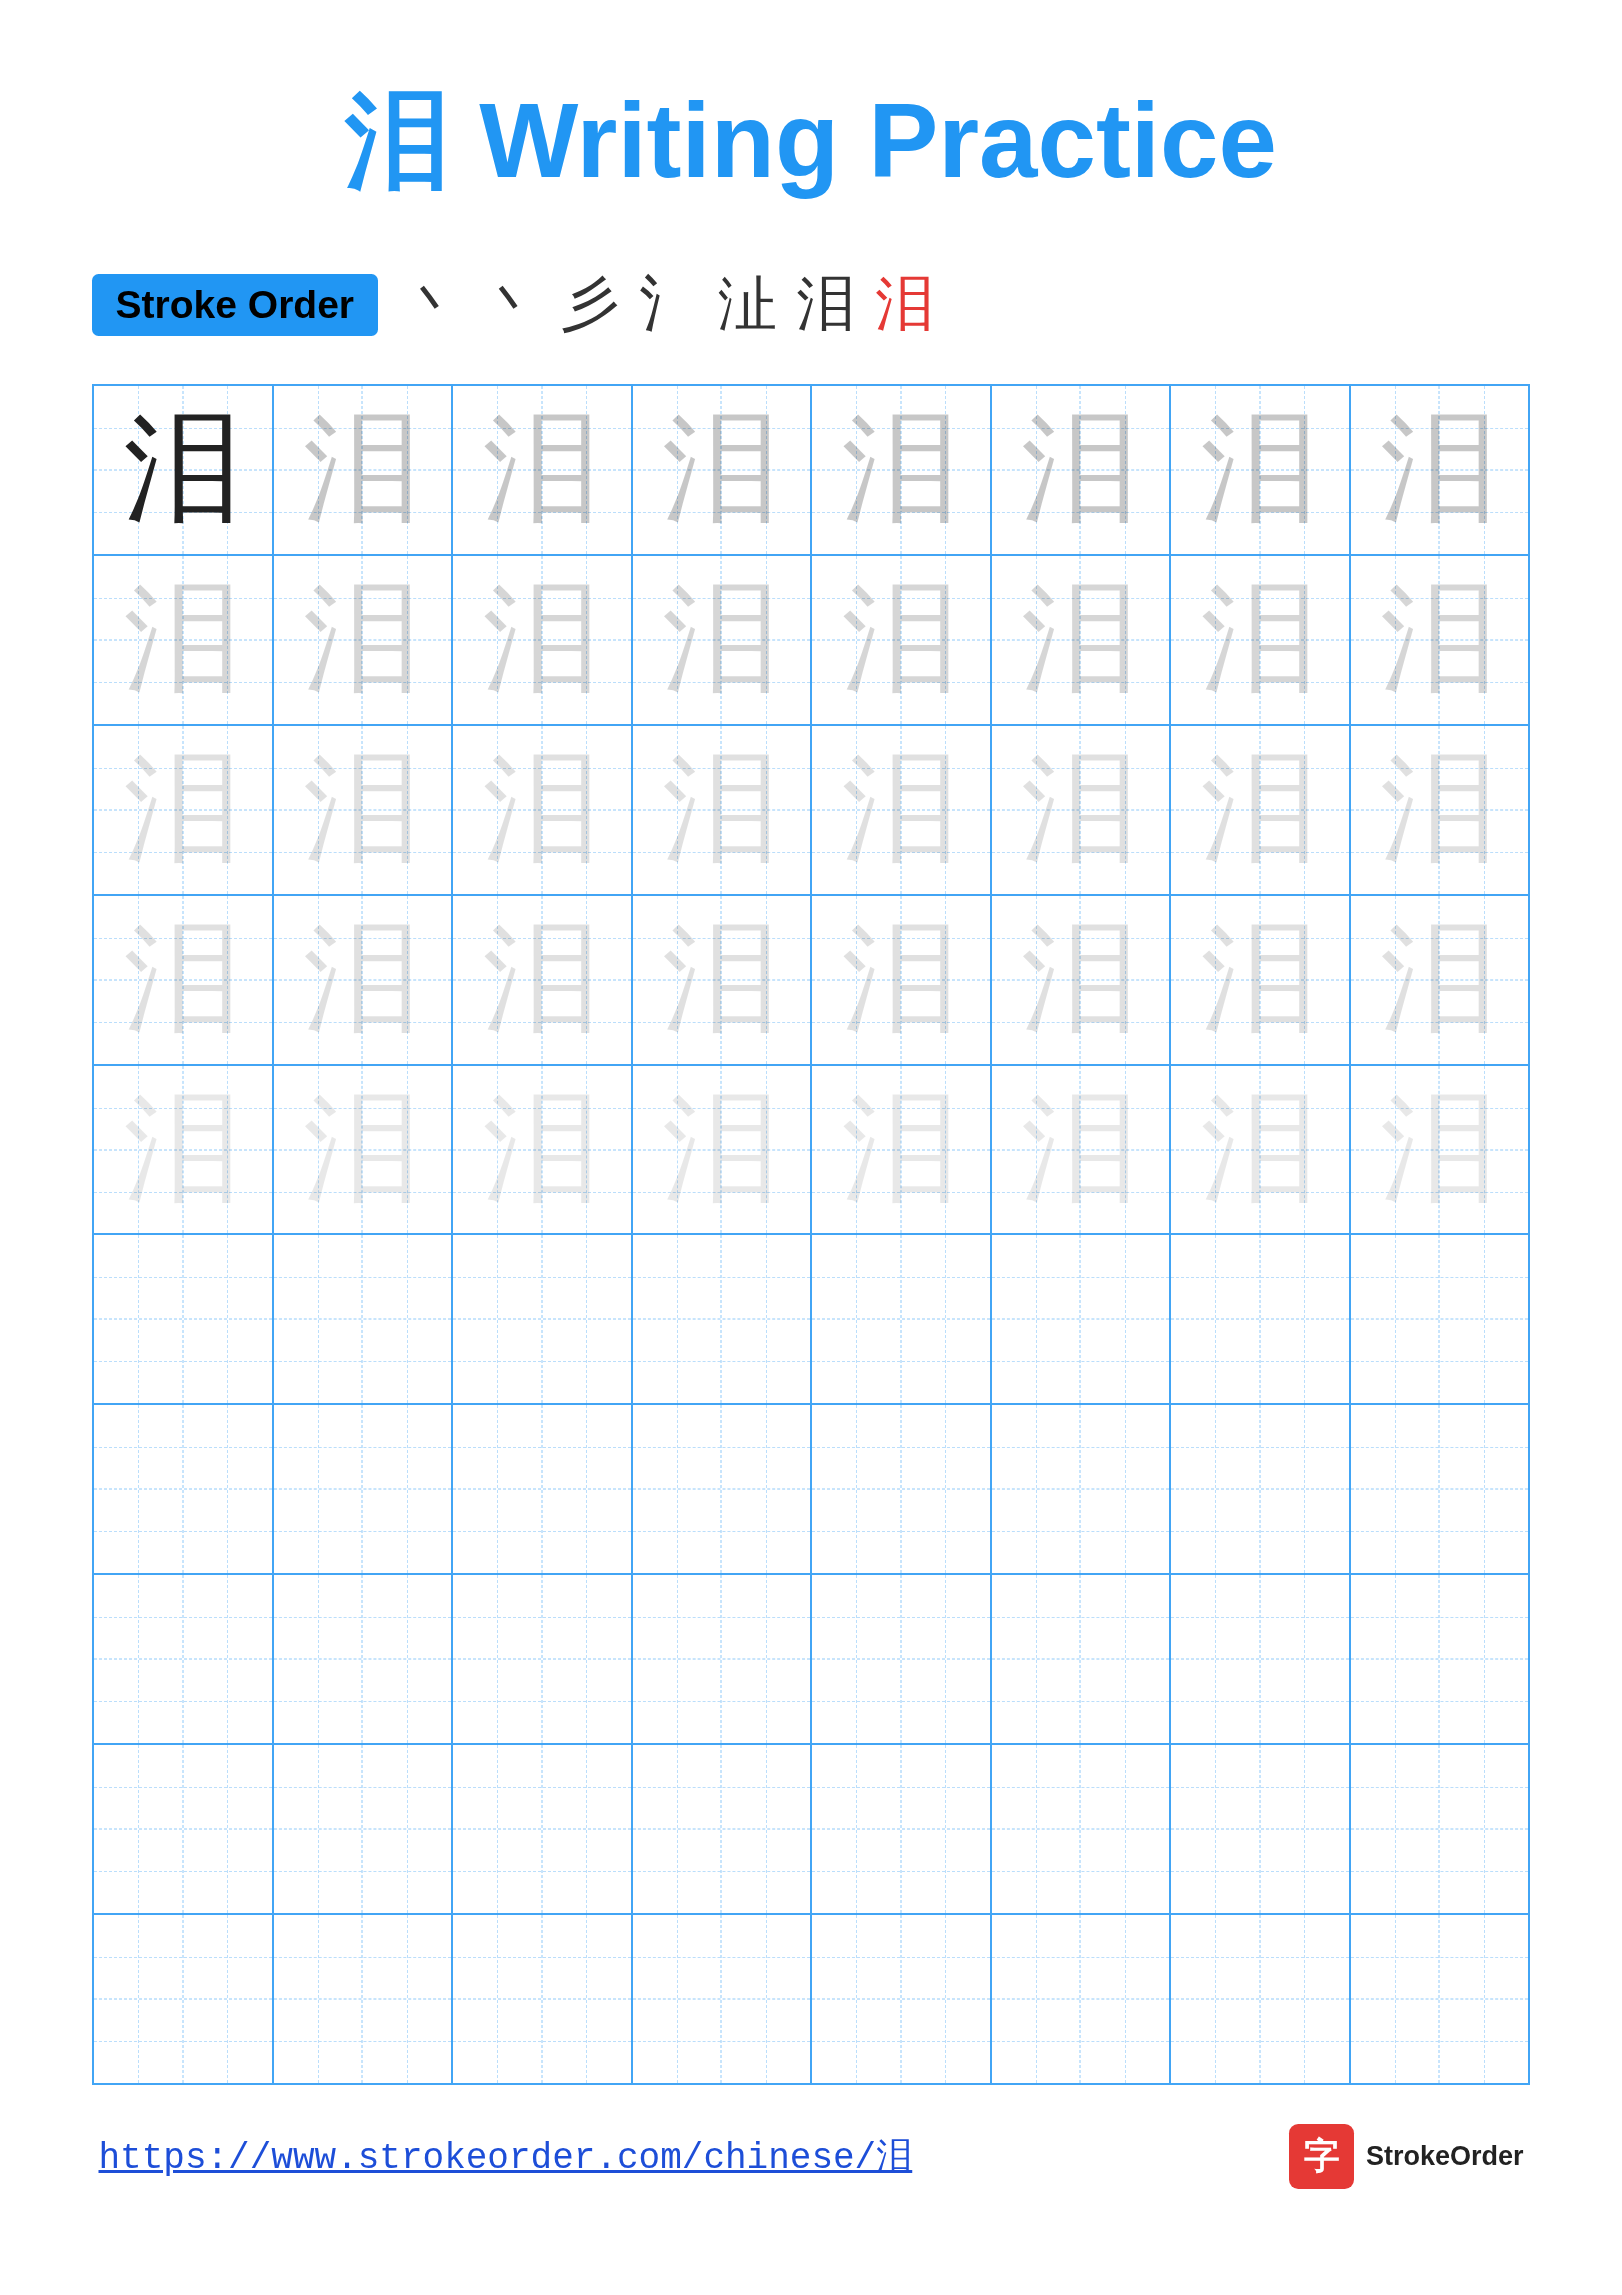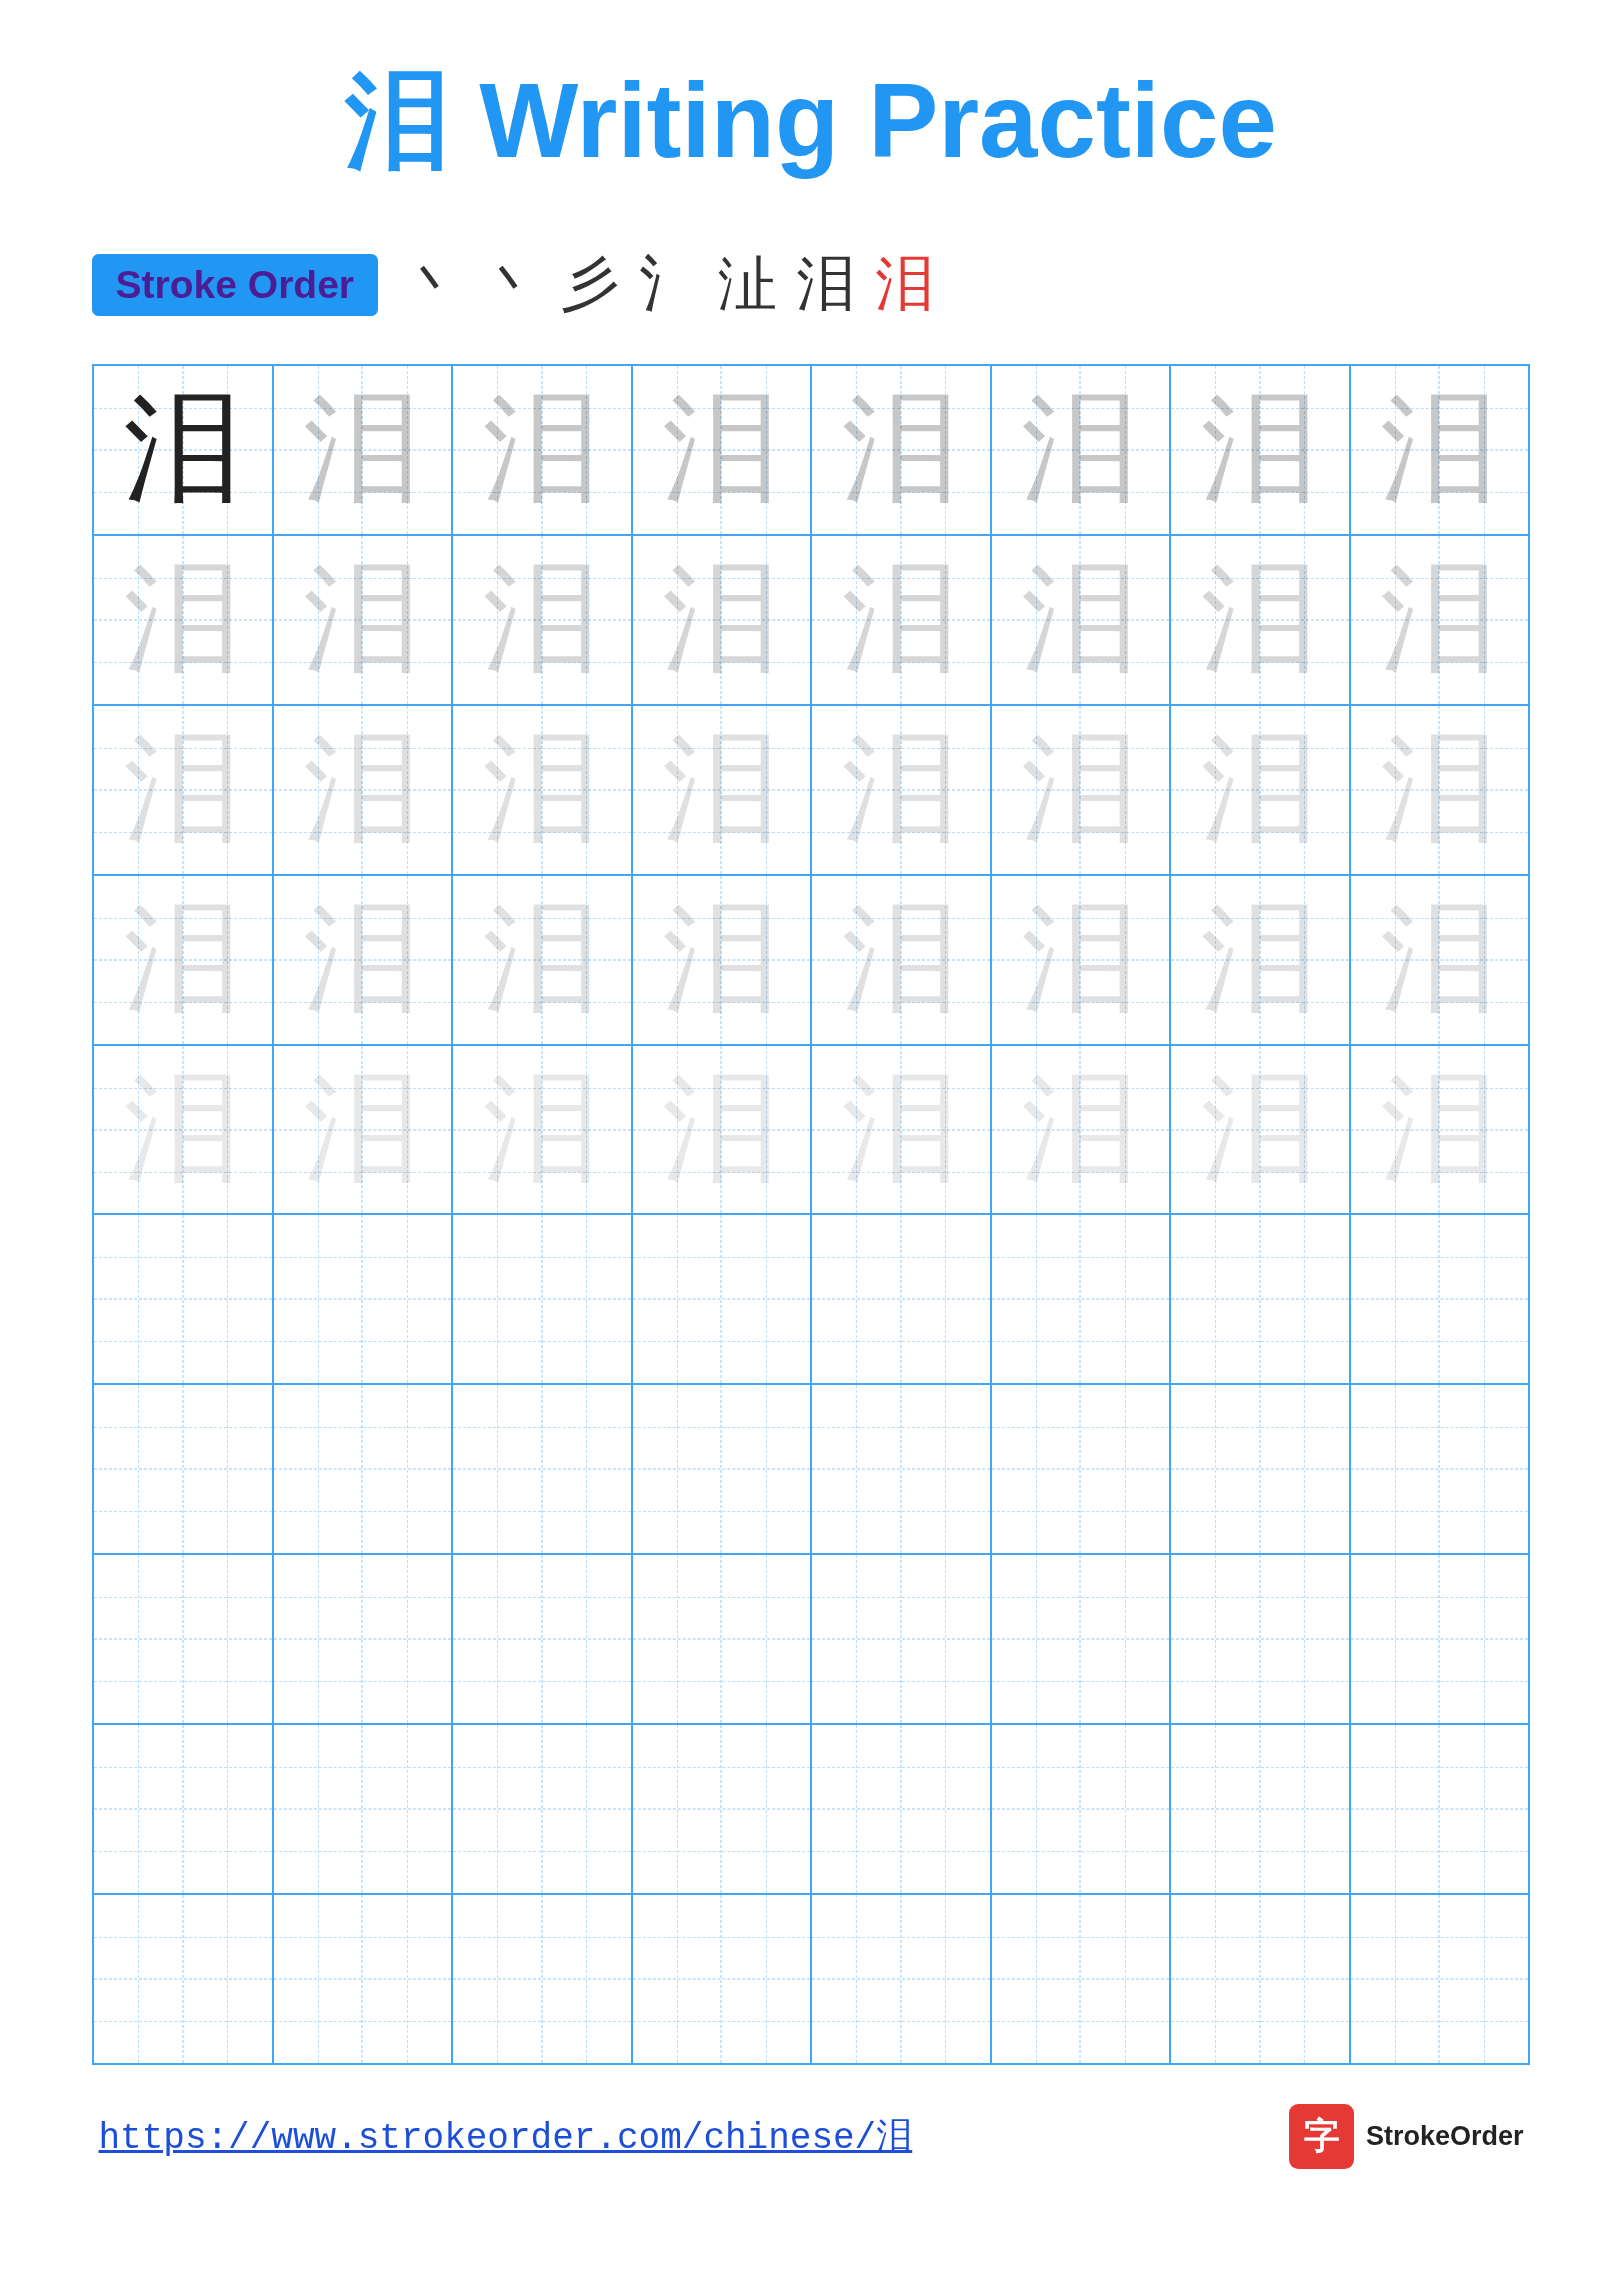--- a/index.html
+++ b/index.html
@@ -9,21 +9,21 @@
       width: 1622px;
       min-height: 2295px;
       font-family: serif;
       position: relative;
     }
 
     .page {
       width: 1622px;
       min-height: 2295px;
       background: #fff;
-      padding: 52px 92px;
+      padding: 72px 92px;
       position: relative;
     }
 
     
     .title-area {
       text-align: center;
       margin-bottom: 52px;
     }
 
     .title-text {
@@ -40,21 +40,21 @@
     
     .stroke-order-row {
       display: flex;
       align-items: center;
       gap: 26px;
       margin-bottom: 39px;
     }
 
     .stroke-order-badge {
       background: #2196F3;
-      color: #4c1d95;
+      color: #000000;
       font-size: 39px;
       padding: 9.2px 23.6px;
       border-radius: 6.5px;
       font-family: Arial, sans-serif;
       font-weight: bold;
       white-space: nowrap;
     }
 
     .stroke-sequence {
       display: flex;

